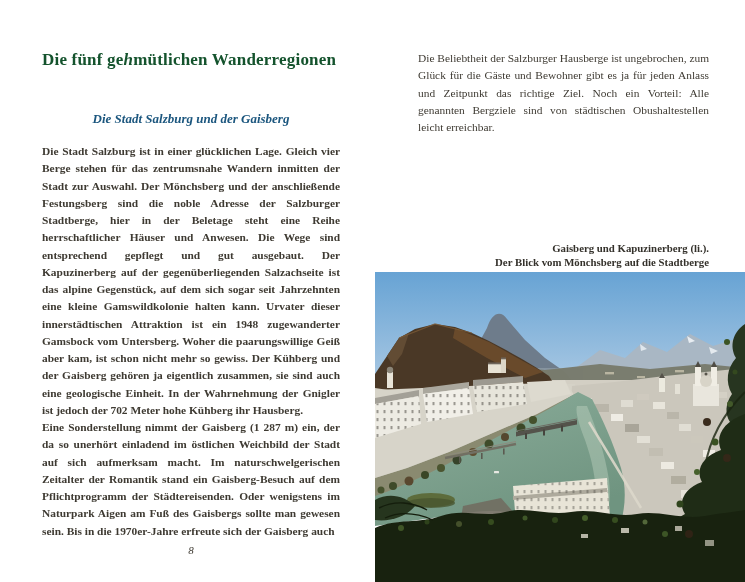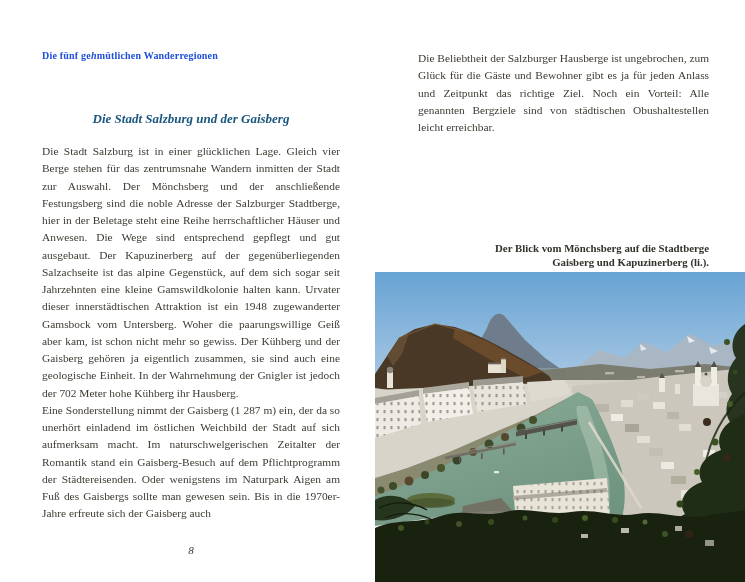--- a/index.html
+++ b/index.html
@@ -2,31 +2,31 @@
 <html lang="de"><head>
 <meta charset="utf-8">
 <style>
   html,body{margin:0;padding:0;background:#ffffff;}
   .canvas{
     position:relative;width:745px;height:582px;background:#ffffff;overflow:hidden;
     font-family:"Liberation Serif", serif;color:#3e3a32;
   }
   .chapter-heading{
     position:absolute;left:42px;top:50px;width:310px;margin:0;
-    font-size:10px;font-weight:700;letter-spacing:.2px;color:#1d4ed8;
+    font-size:17px;font-weight:700;letter-spacing:.2px;color:#14532d;
   }
   .chapter-heading .h-ital{font-style:italic;font-weight:700;}
   .section-subheading{
     position:absolute;left:42px;top:111px;width:298px;margin:0;text-align:center;
     font-size:13px;font-style:italic;font-weight:700;color:#1b567e;
   }
   .body-text{font-size:11.4px;line-height:17.25px;text-align:justify;color:#3e3a32;
     hyphens:auto;-webkit-hyphens:auto;}
   .body-text p{margin:0;}
-  .body-left{position:absolute;left:42px;top:143px;width:298px;}
+  .body-left{position:absolute;left:42px;top:143px;width:298px;font-weight:bold;}
   .body-right{position:absolute;left:418px;top:50px;width:291px;}
   .pageno{
     position:absolute;left:42px;top:544px;width:298px;text-align:center;
     font-size:11px;font-style:italic;color:#3e3a32;
   }
   .caption{
     position:absolute;left:398px;top:242px;width:311px;text-align:right;
     font-size:10.8px;font-weight:700;line-height:13.5px;color:#34312b;
   }
   .photo{position:absolute;left:375px;top:272px;width:370px;height:310px;margin:0;overflow:hidden;}
@@ -49,22 +49,22 @@
 
     <div class="pageno">8</div>
   </section>
 
   <section>
     <div class="body-text body-right">
       <p>Die Beliebtheit der Salzburger Hausberge ist ungebrochen, zum Glück für die Gäste und Bewohner gibt es ja für jeden Anlass und Zeitpunkt das richtige Ziel. Noch ein Vorteil: Alle genannten Bergziele sind von städtischen Obushaltestellen leicht erreichbar.</p>
     </div>
 
     <div class="caption">
+      <div>Gaisberg und Kapuzinerberg (li.).</div>
       <div>Der Blick vom Mönchsberg auf die Stadtberge</div>
-      <div>Gaisberg und Kapuzinerberg (li.).</div>
     </div>
 
     <figure class="photo">
       <svg viewBox="0 0 370 310" xmlns="http://www.w3.org/2000/svg">
         <defs>
           <linearGradient id="sky" x1="0" y1="0" x2="0" y2="1">
             <stop offset="0" stop-color="#67a3d4"></stop>
               <stop offset="1" stop-color="#b7d0e6"></stop>
           </linearGradient>
           <linearGradient id="riv" x1="0" y1="0" x2="0.6" y2="1">

